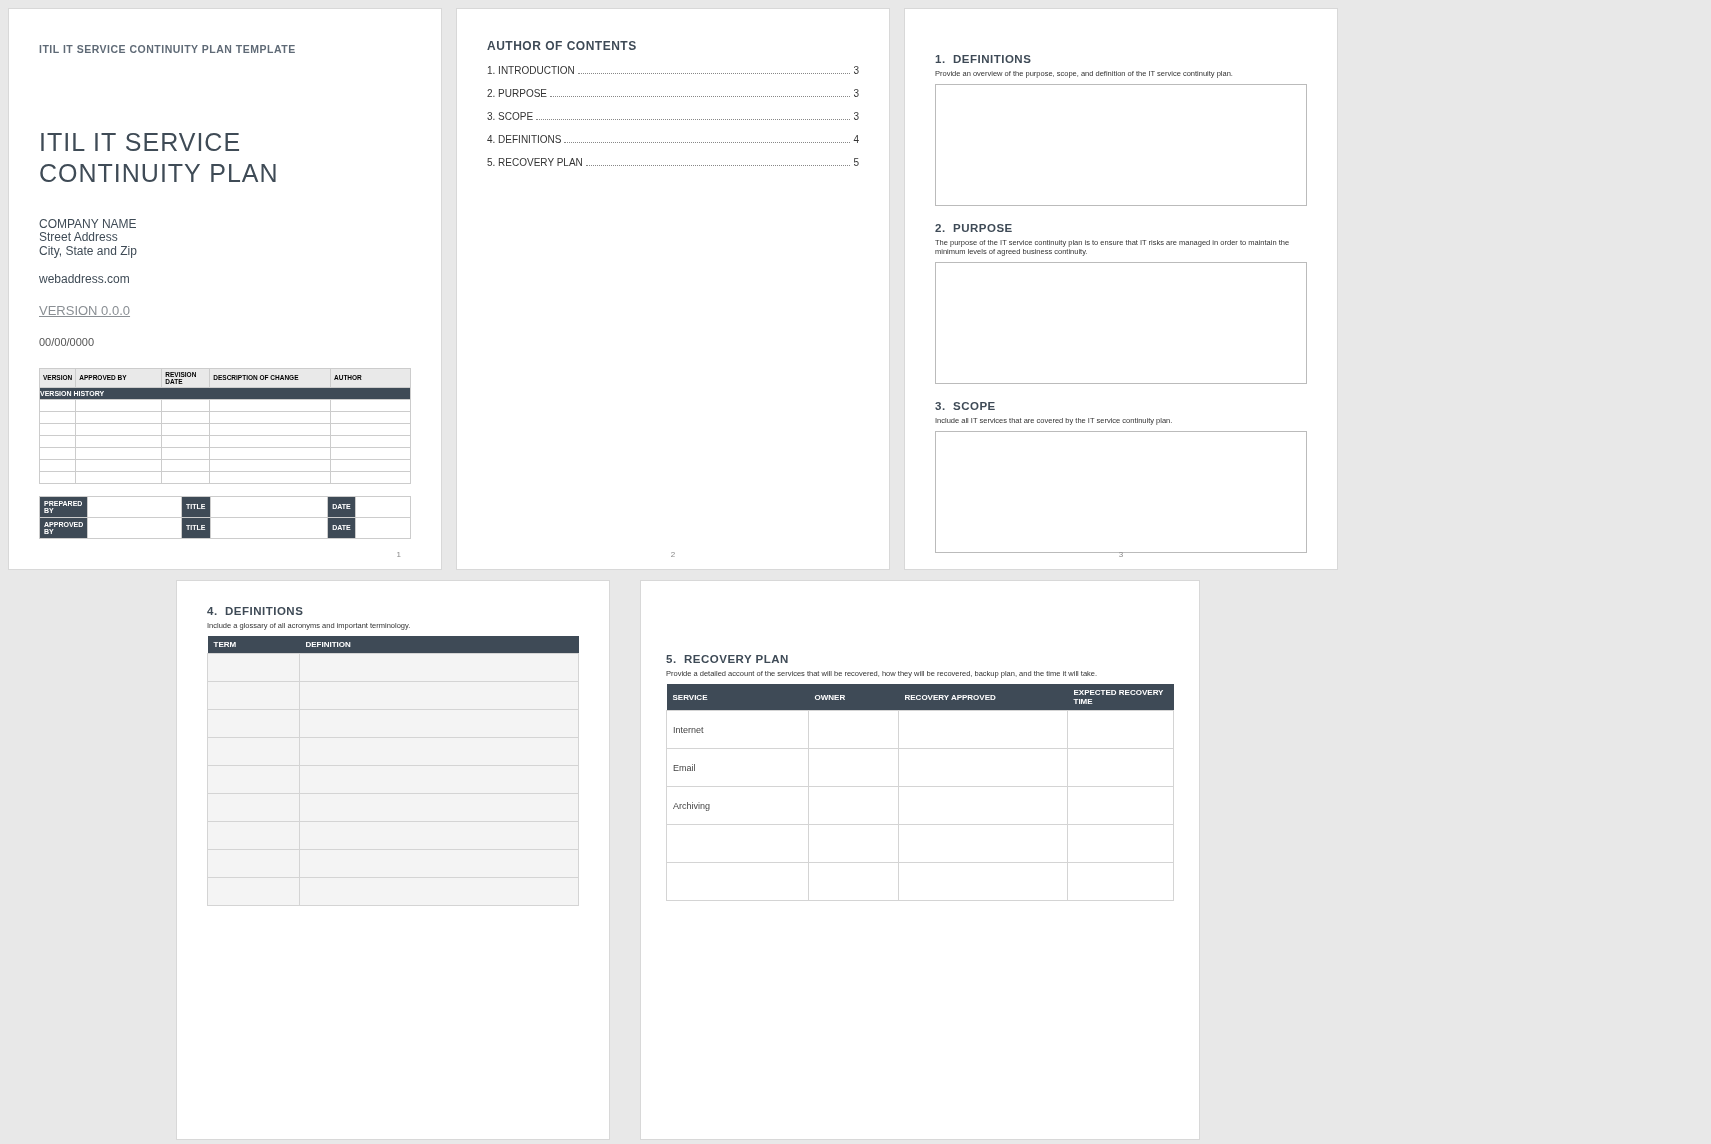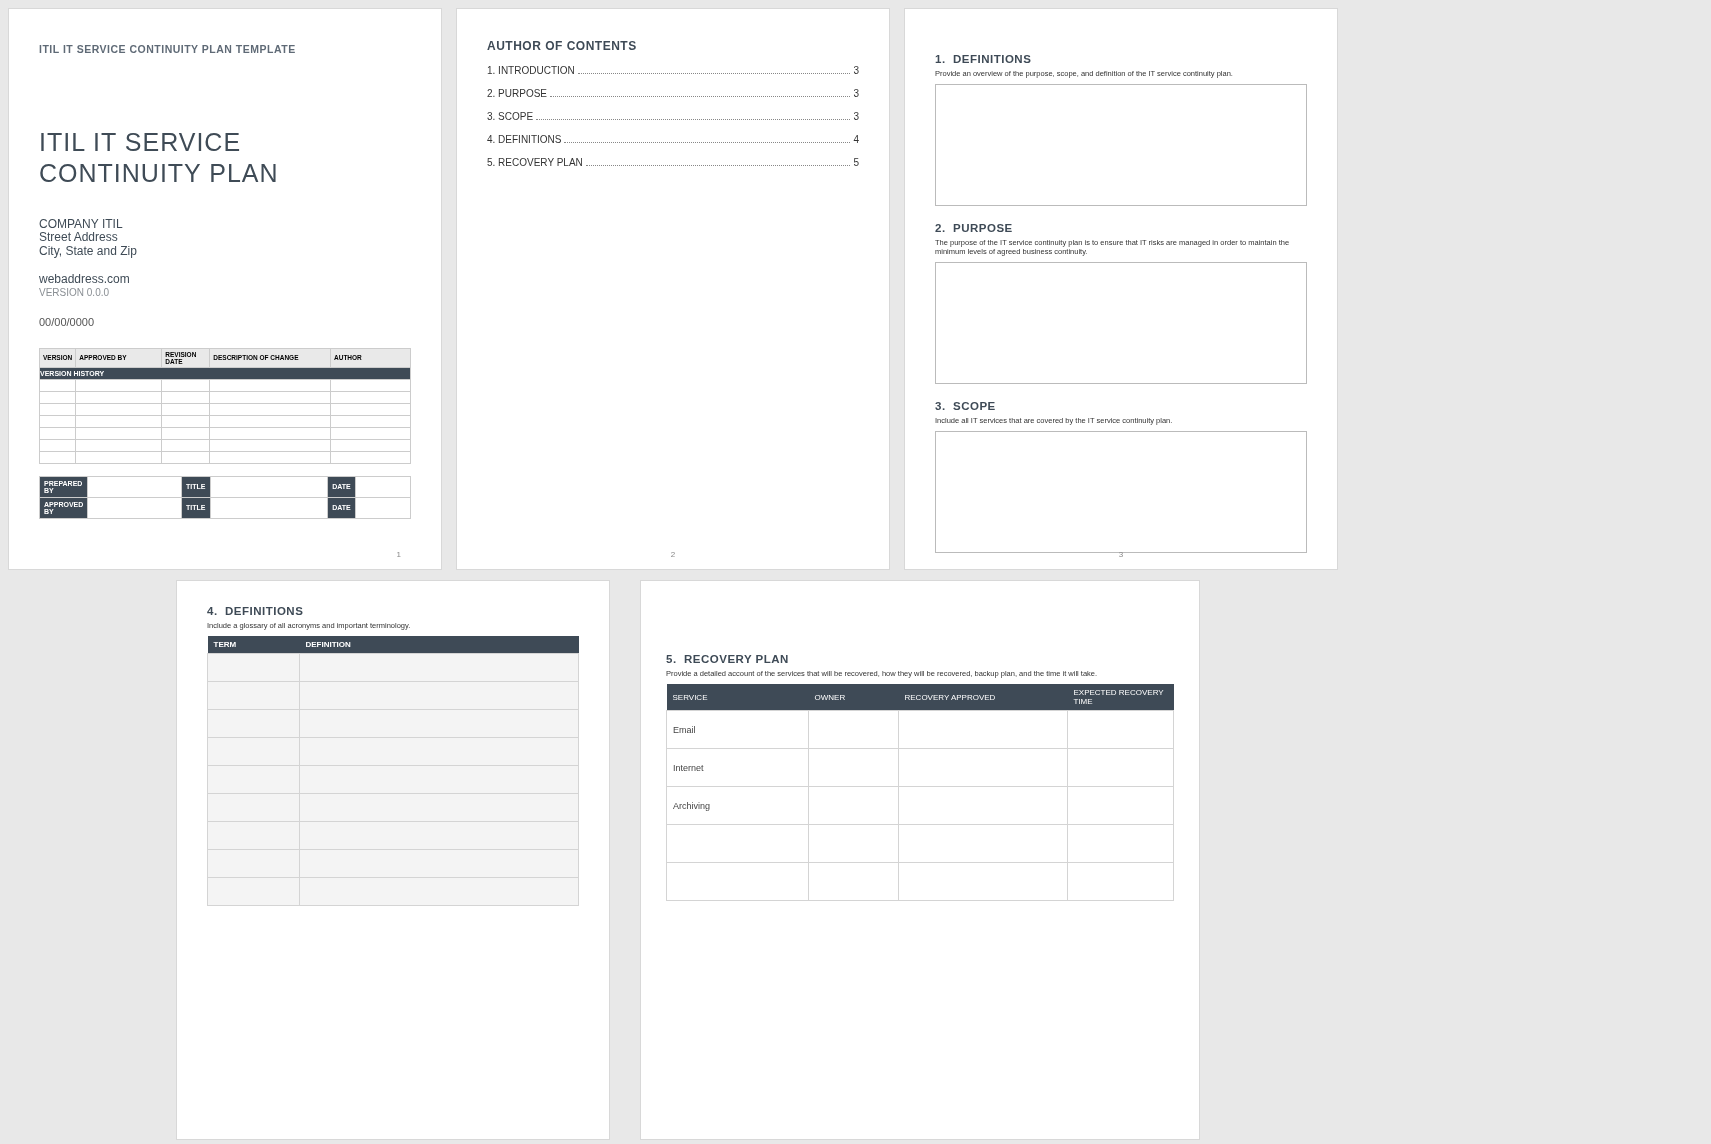--- a/index.html
+++ b/index.html
@@ -35,21 +35,21 @@
     color: #3f4b56;
     font-size: 25px;
     font-weight: 300;
     letter-spacing: 1px;
     line-height: 1.25;
     margin-bottom: 28px;
     font-family: "Century Gothic","Arial", sans-serif;
   }
   .company-line { color:#3f4b56; font-size:12px; line-height:1.15; font-family:"Century Gothic","Arial",sans-serif;}
   .web { margin-top:14px;}
-  .ver { color:#8a8f94; font-size:10px; margin-top:0;}
+  .ver { color:#8a8f94; font-size:13px; margin-top:16px;text-decoration:underline;}
   .date { color:#555; font-size:11px; margin-top:18px;}
   .page-num { position:absolute; bottom:10px; font-size:8px; color:#888;}
   .p1 .page-num, .p4 .page-num { right:40px;}
   .p2 .page-num, .p3 .page-num, .p5 .page-num { left:50%; transform:translateX(-50%);}
 
   table { border-collapse: collapse; width:100%; font-size:7px;border-radius:7px;}
   .vh { margin-top:20px;}
   .vh th.dark, .dark-header th, .dark-cell {
     background:#3e4a56; color:#fff; font-weight:700; text-align:left; padding:3px 4px; font-size:7px;
   }
@@ -78,36 +78,36 @@
   .box.h120 { height:122px;}
   .sec { margin-bottom:12px;}
 
   
   .def-table th { background:#3e4a56; color:#fff; font-size:8px; font-weight:700; text-align:left; padding:4px 6px;}
   .def-table td { border:1px solid #d4d4d4; height:28px; background:#f4f4f4;}
   .def-table td:first-child { width:92px;}
   .def-table { margin-top:6px;}
 
   
-  .rec-table th { background:#3e4a56; color:#fff; font-size:8px; font-weight:400; text-align:left; padding:4px 6px;}
+  .rec-table th { background:#3e4a56; color:#fff; font-size:8px; font-weight:700; text-align:left; padding:4px 6px;}
   .rec-table td { border:1px solid #d4d4d4; height:38px; font-size:9px; color:#444; padding:4px 6px;}
   .rec-table { margin-top:6px;}
   .rec-table .c1 { width:142px;}
   .rec-table .c2 { width:90px;}
   .rec-table .c4 { width:106px;}
 </style>
 </head>
 <body>
 
 <div class="row1">
 
   <div class="page p1">
     <div class="doc-header">ITIL IT SERVICE CONTINUITY PLAN TEMPLATE</div>
     <div class="main-title">ITIL IT SERVICE CONTINUITY PLAN</div>
-    <div class="company-line">COMPANY ITIL</div>
+    <div class="company-line">COMPANY NAME</div>
     <div class="company-line">Street Address</div>
     <div class="company-line">City, State and Zip</div>
     <div class="company-line web">webaddress.com</div>
     <div class="ver">VERSION 0.0.0</div>
     <div class="date">00/00/0000</div>
 
     <table class="vh">
       <tbody>
           <tr>
             <td colspan="5" class="vh-title">VERSION HISTORY</td>
@@ -310,27 +310,27 @@
       <thead>
           <tr>
         <th class="c1">SERVICE</th>
         <th class="c2">OWNER</th>
         <th>RECOVERY APPROVED</th>
         <th class="c4">EXPECTED RECOVERY TIME</th>
       </tr>
         </thead>
       <tbody id="rec-rows">
           <tr>
+            <td>Internet</td>
+            <td></td>
+            <td></td>
+            <td></td>
+          </tr>
+          <tr>
             <td>Email</td>
-            <td></td>
-            <td></td>
-            <td></td>
-          </tr>
-          <tr>
-            <td>Internet</td>
             <td></td>
             <td></td>
             <td></td>
           </tr>
           <tr>
             <td>Archiving</td>
             <td></td>
             <td></td>
             <td></td>
           </tr>

